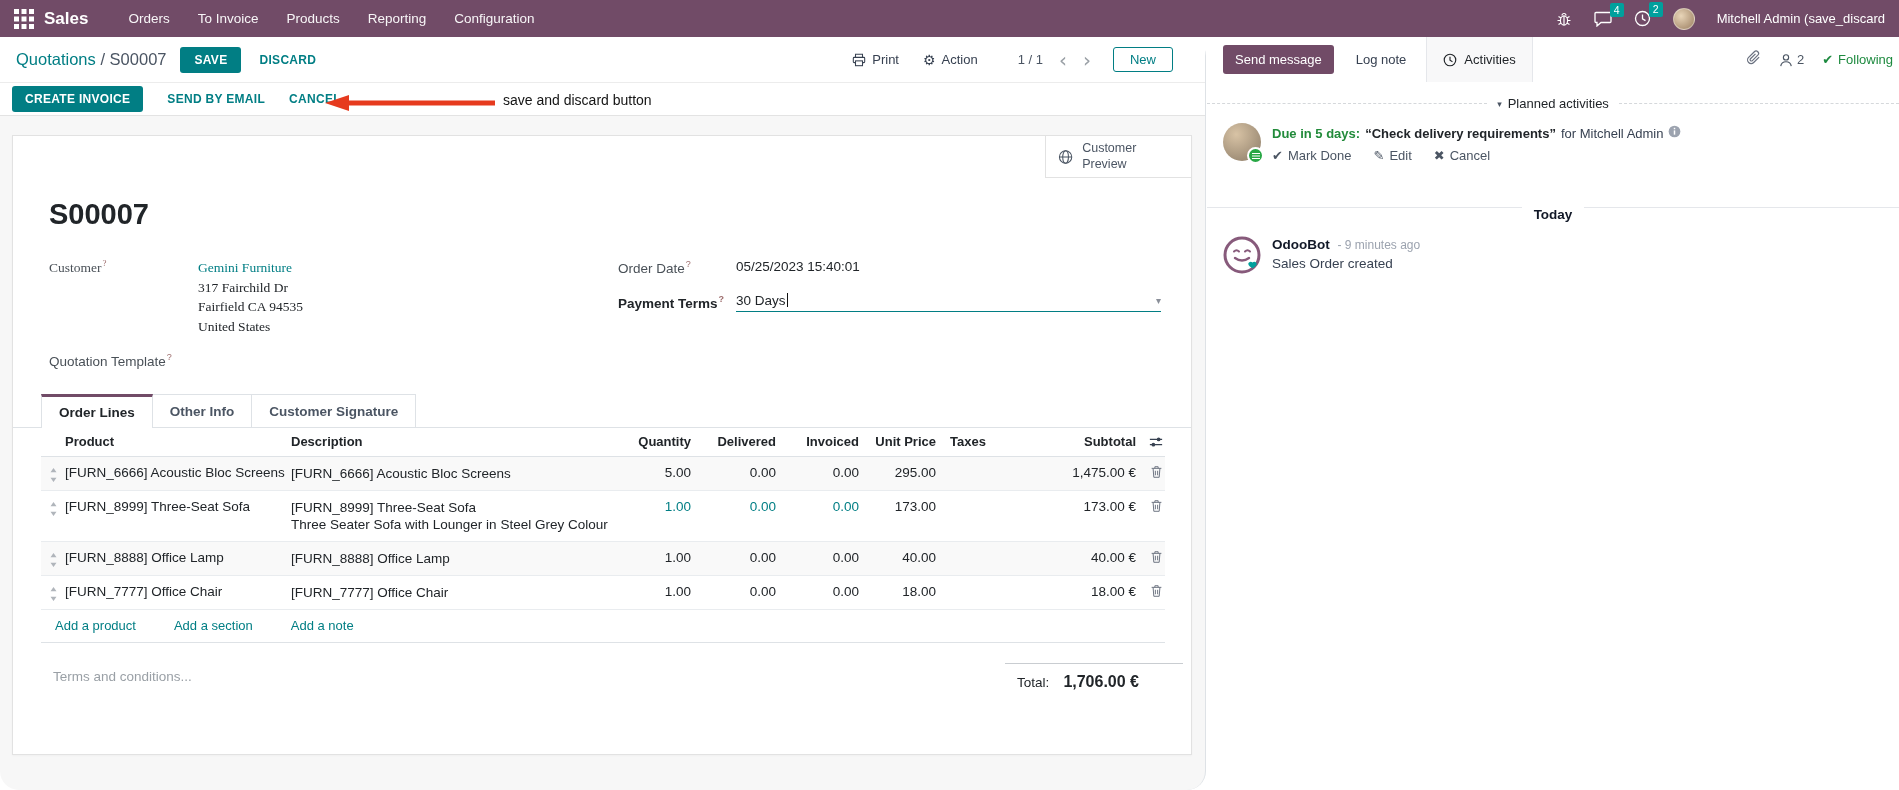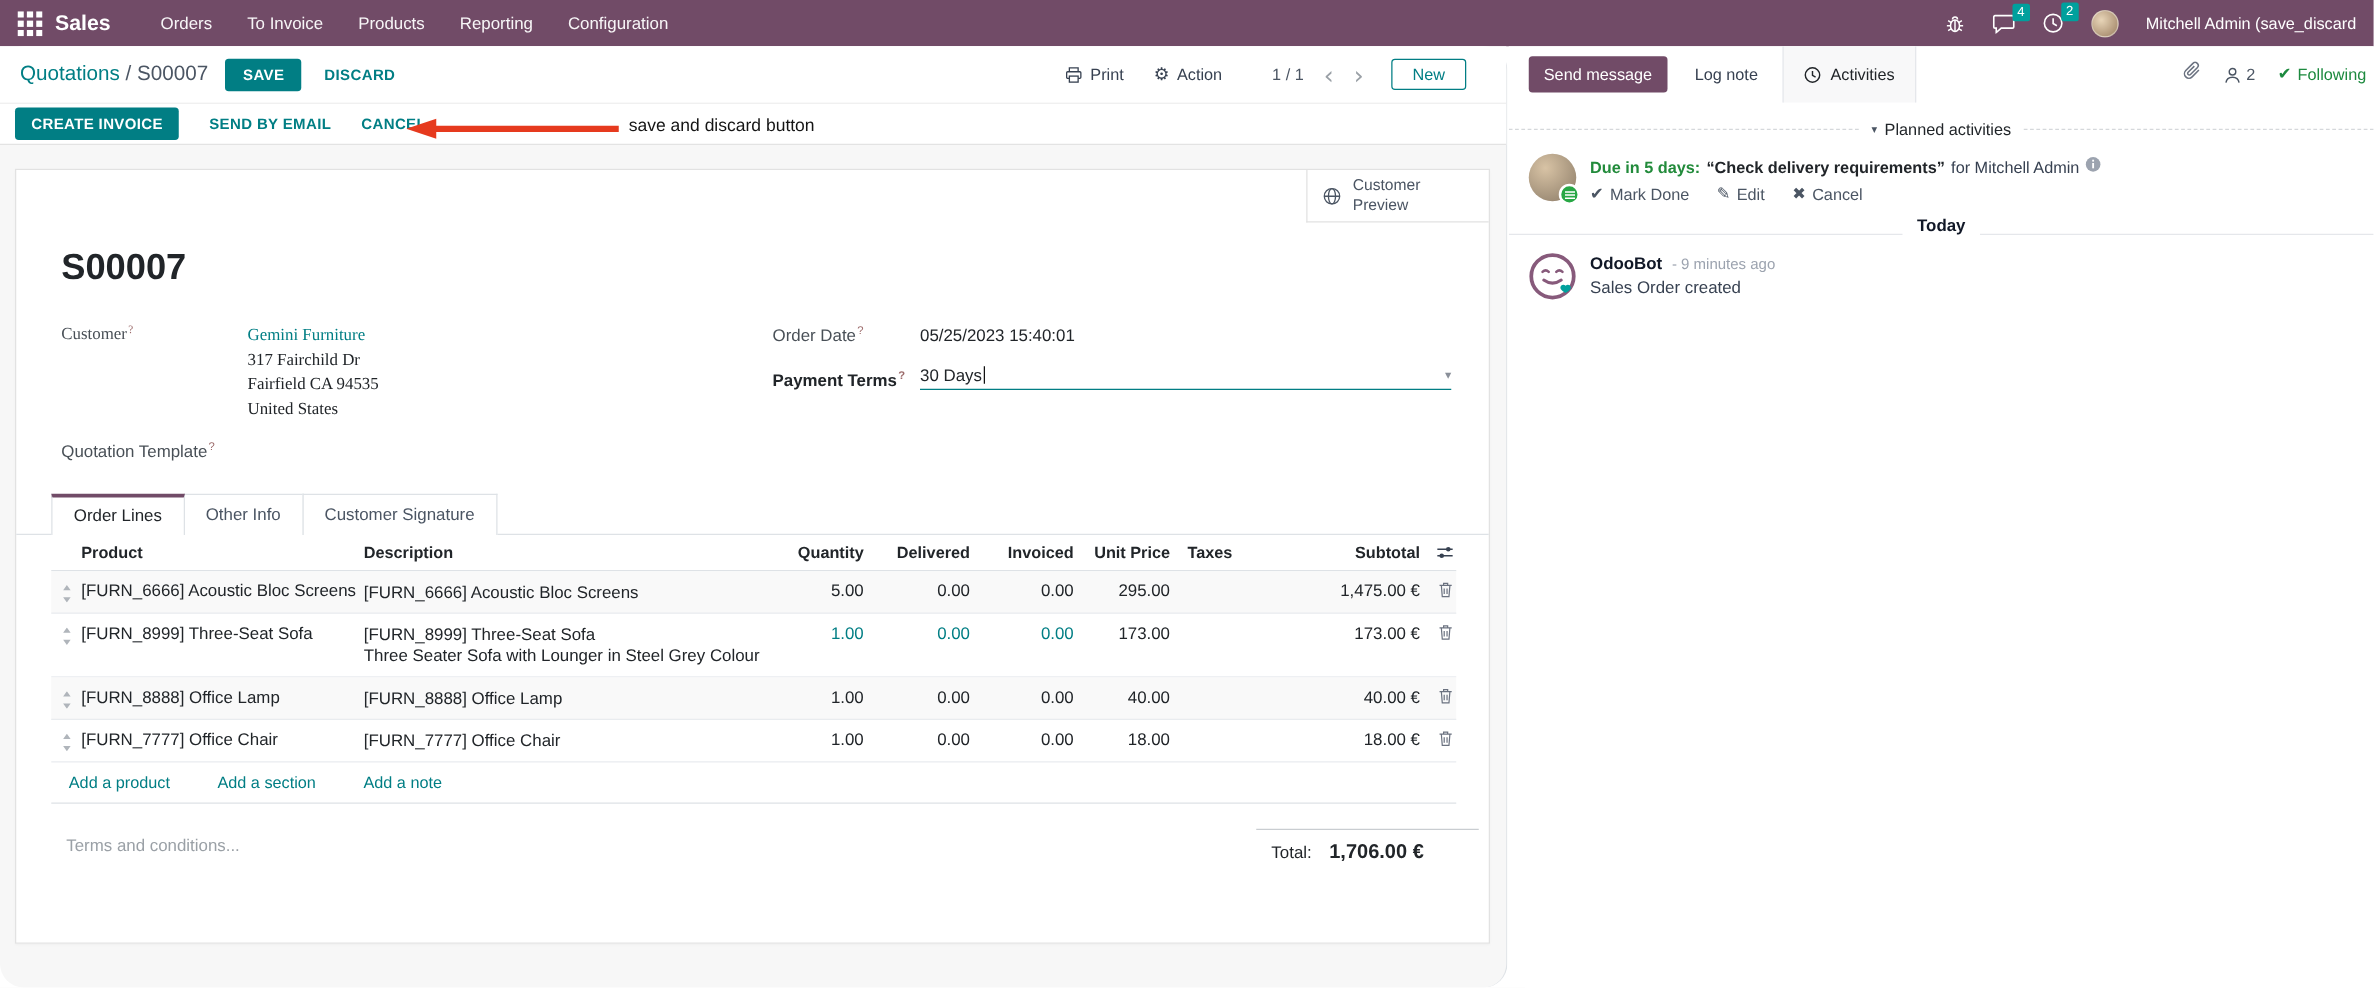--- a/index.html
+++ b/index.html
@@ -55,29 +55,29 @@
 
   .flabel { font-size:13.5px; color:#495057; }
   .flabel sup { font-size:9px; color:#9c6b6b; margin-left:1px; }
   .fval { font-size:13.5px; color:#212529; }
   .fields-left { position:absolute; left:36px; top:122px; display:flex;font-family:Liberation Serif, serif; }
   .fields-left .labelcol { width:149px; }
   .addr div { line-height:19.5px; }
   .link-teal { color:#017E84; cursor:pointer; }
   .qtemplate { position:absolute; left:36px; top:216px; }
   .fields-right { position:absolute; left:605px; top:122px; width:545px; }
-  .frow { display:flex; align-items:flex-end; margin-bottom:17px; }
+  .frow { display:flex; align-items:center; margin-bottom:17px; }
   .frow .labelcol { width:118px; padding-top:1px; }
   .payment-input { display:flex; align-items:center; width:425px; border-bottom:1px solid #017E84; padding-bottom:3px; cursor:text; }
   .cursor-bar { display:inline-block; width:1px; height:14px; background:#111; margin-left:1px; }
   .caret-down { margin-left:auto; color:#8a8f99; font-size:10px; cursor:pointer; font-family:"DejaVu Sans",sans-serif; }
   .bold-label { font-weight:700; color:#212529; }
 
   
-  .tabs { position:absolute; top:259px; left:0; width:100%; height:33px; border-bottom:1px solid #dee2e6; display:flex; align-items:center; padding-left:28px; }
+  .tabs { position:absolute; top:259px; left:0; width:100%; height:33px; border-bottom:1px solid #dee2e6; display:flex; align-items:flex-end; padding-left:28px;font-weight:bold; }
   .tab { height:33px; display:flex; align-items:center; padding:0 17px; font-size:13.5px; color:#4b5563; border:1px solid #dee2e6; border-bottom:none; background:#fff; cursor:pointer; margin-right:-1px; }
   .tab.active { border-top:3px solid #714B67; color:#212529; position:relative; }
   .tab.active:after { content:""; position:absolute; left:0; right:0; bottom:-1px; height:1px; background:#fff; }
 
   
   .olines { position:absolute; top:292px; left:28px; width:1124px; font-size:13.5px; }
   .tr { display:flex; align-items:flex-start; border-bottom:1px solid #e9ecef; padding:8px 0; }
   .tr.head { font-weight:700; font-size:13px; color:#212529; padding:5px 0 6px; border-bottom:1px solid #dee2e6; align-items:center; }
   .tr.shade { background:#f9f9f9; }
   .c-handle { width:24px; display:flex; justify-content:center; padding-top:3px; cursor:grab; }
@@ -119,21 +119,21 @@
   .act-badge { position:absolute; bottom:-3px; right:-3px; width:17px; height:17px; border-radius:50%; background:#28a745; border:2px solid #fff; display:flex; align-items:center; justify-content:center; }
   .act-main { margin-left:11px; padding-top:2px; }
   .act-line1 { font-size:13px; display:flex; align-items:center; gap:5px; flex-wrap:nowrap; }
   .due-green { color:#228b3b; font-weight:700; }
   .act-summary { font-weight:700; color:#212529; }
   .act-for { color:#374151; }
   .act-line2 { margin-top:7px; display:flex; gap:22px; font-size:13px; color:#4b5563; }
   .act-btn { display:flex; align-items:center; gap:5px; cursor:pointer; }
   .glyph { font-family:"DejaVu Sans",sans-serif; }
 
-  .today-divider { display:flex; align-items:flex-end; margin-top:10px; }
+  .today-divider { display:flex; align-items:flex-start; margin-top:44px; }
   .solid-line { flex:1; border-top:1px solid #e5e7eb; }
   .today-label { padding:0 12px; font-size:13.5px; font-weight:700; color:#111827; }
 
   .message-row { display:flex; margin:14px 0 0 16px; }
   .bot-avatar { position:relative; width:38px; height:38px; border-radius:50%; background:#fff; flex-shrink:0; }
   .msg-main { margin-left:11px; padding-top:1px; }
   .msg-head { font-size:13.5px; }
   .msg-author { font-weight:700; color:#111827; cursor:pointer; }
   .msg-time { color:#9ca3af; font-size:12px; margin-left:4px; }
   .msg-body { margin-top:4px; font-size:13.5px; color:#374151; }

